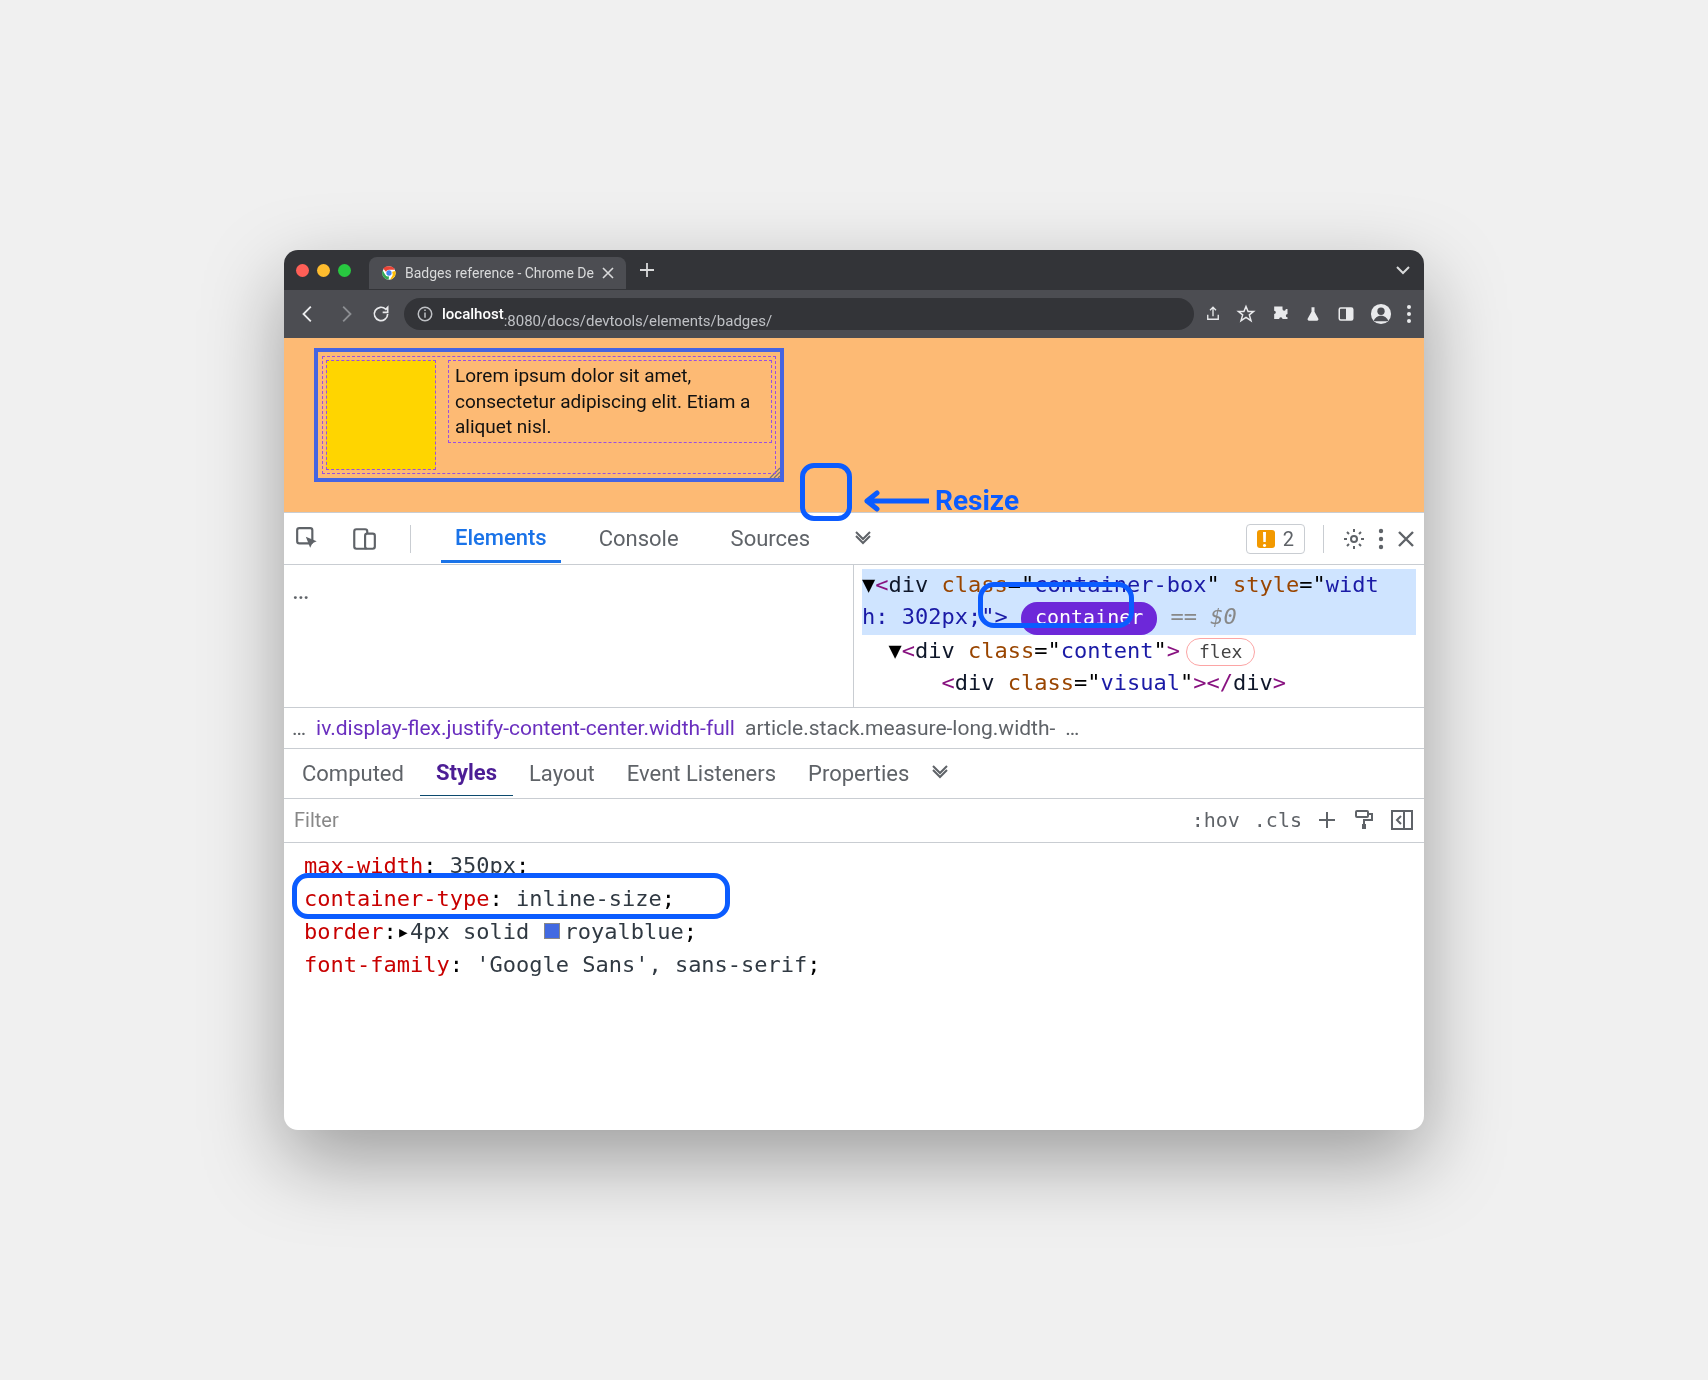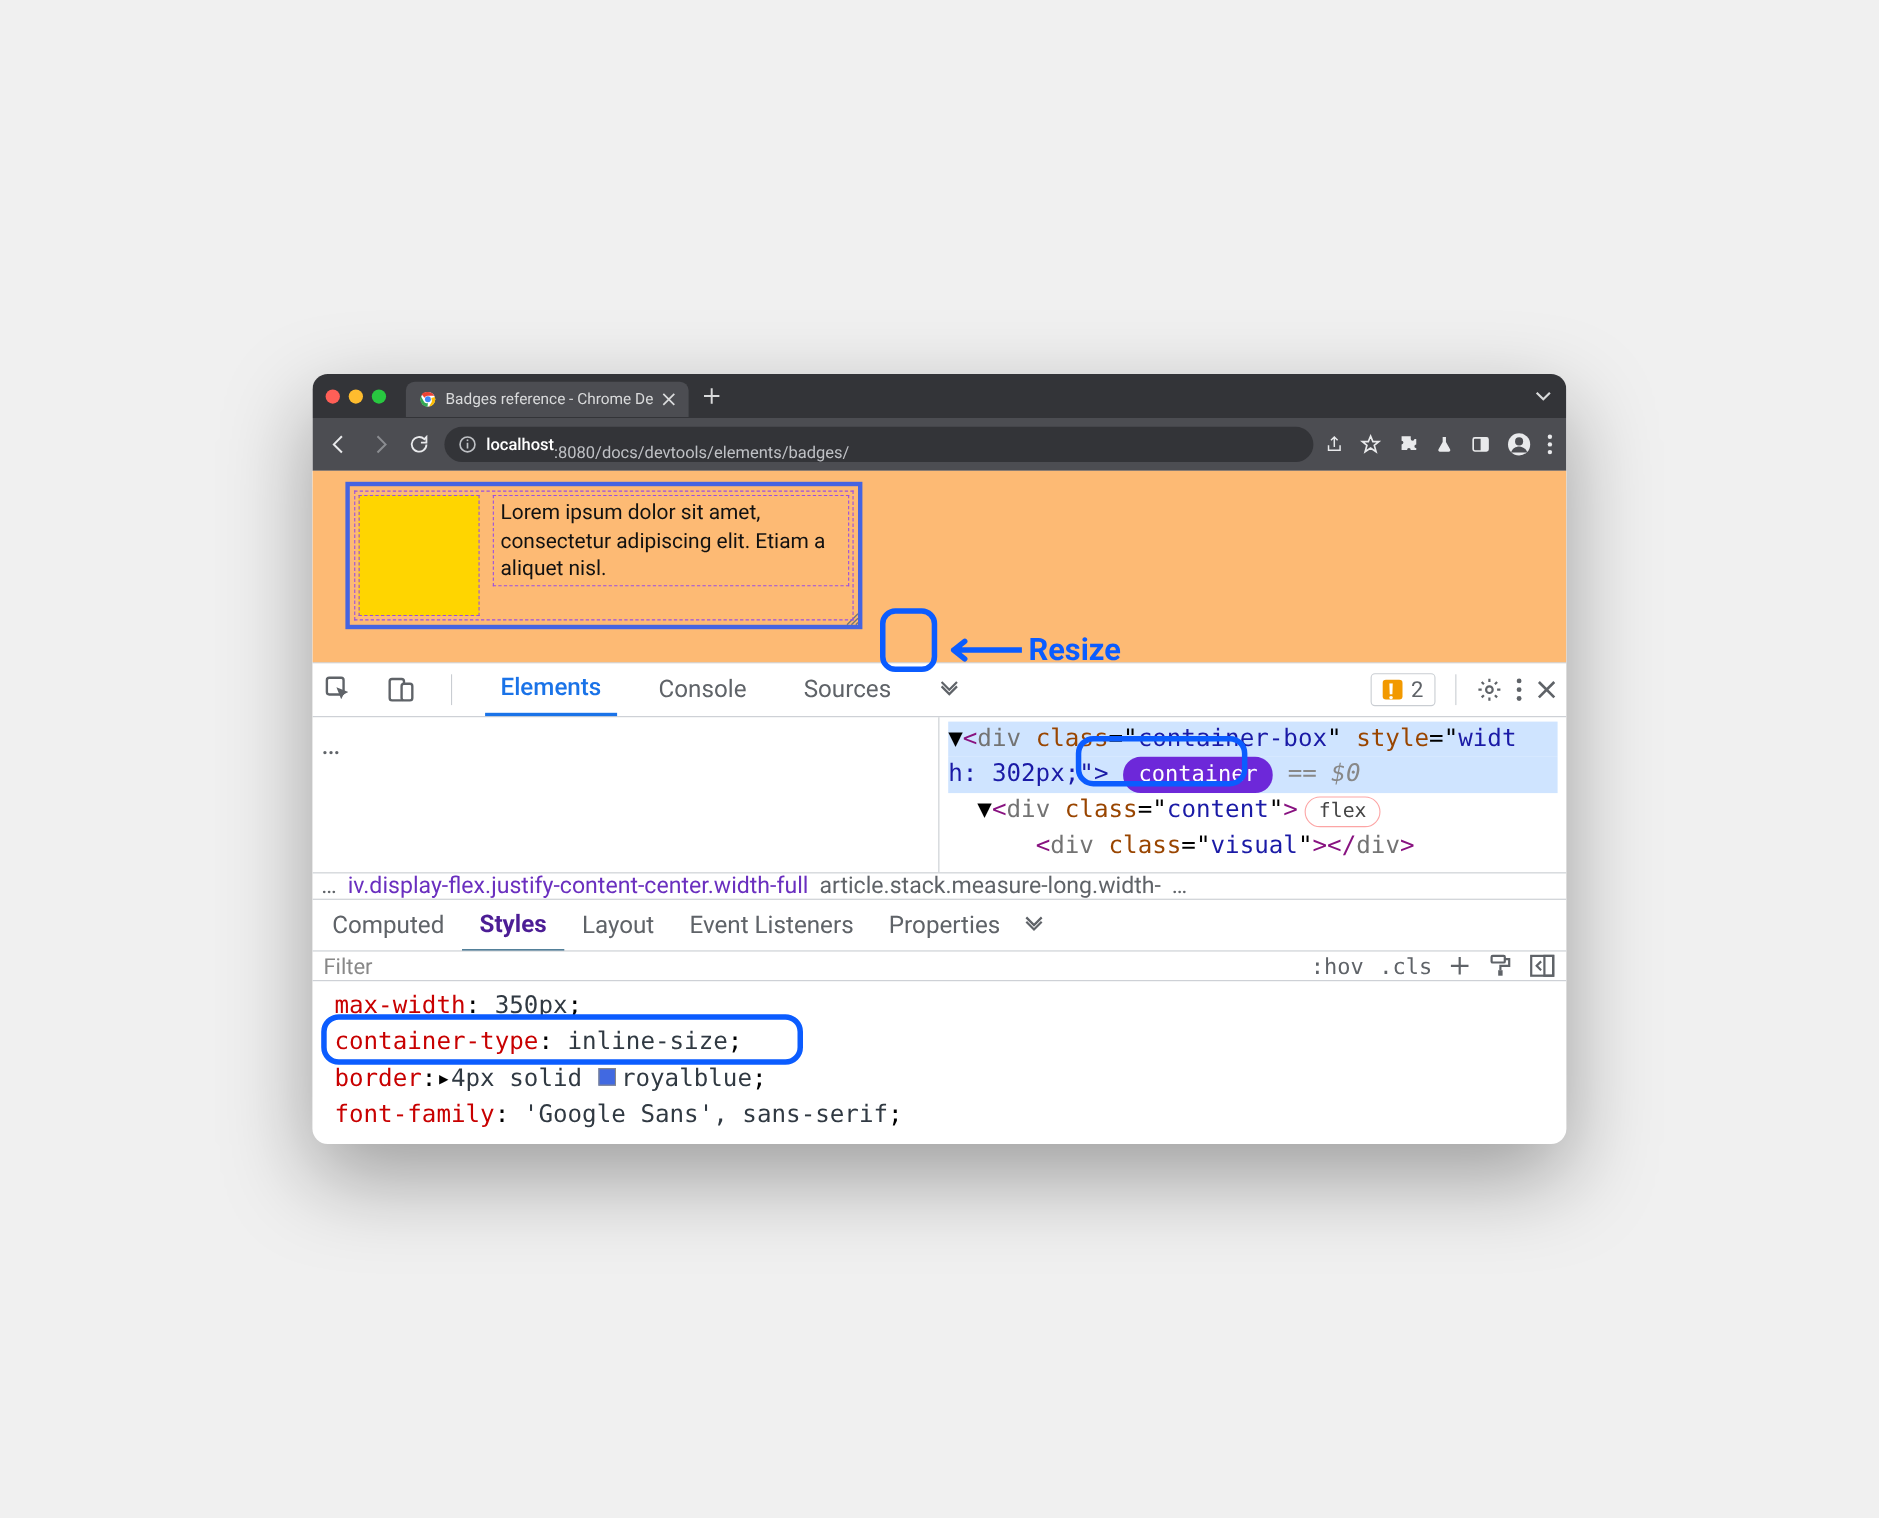--- a/index.html
+++ b/index.html
@@ -1,21 +1,21 @@
 <!DOCTYPE html>
 <html><head>
 <meta charset="utf-8">
 <style>
   * { box-sizing: border-box; margin: 0; padding: 0; }
   html, body { font-family: -apple-system, BlinkMacSystemFont, "Segoe UI", Roboto, sans-serif; background: #fff; }
   body { display: flex; justify-content: center; align-items: center; min-height: 100vh; background: #f0f0f0; }
 
   .mac-window {
     width: 1140px;
-    height: 700px;
+    height: 880px;
     background: #fff;
     border-radius: 14px;
     overflow: hidden;
     box-shadow: 0 30px 80px rgba(0,0,0,0.35);
     display: flex;
     flex-direction: column;
     position: relative;
   }
 
   
@@ -117,21 +117,21 @@
   .dom-left {
     width:50%; padding: 10px 8px; color:#5f6368; font-size:26px; border-right:1px solid #c9cdd2;
   }
   .dom-right {
     flex:1; font-family: Menlo, Consolas, monospace; font-size:22px; line-height:1.45;
     padding: 4px 8px 8px 8px;
   }
   .dom-line { white-space:pre; }
   .dom-selected { background:#cfe4ff; }
   .tag-ang { color:#881280; }
-  .tag-name { color:#737373; }
+  .tag-name { color:#0f172a; }
   .attr-name { color:#994500; }
   .attr-val { color:#1a1aa6; }
   .eq-dollar { color:#888; font-style:italic; }
   .badge-pill {
     display:inline-block; background:#6d28d9; color:#fff; border-radius:16px; padding:1px 14px 3px; font-size:20px;
   }
   .badge-outline { display:inline-block; border:1px solid #fca5a5; border-radius:14px; padding:0 12px; color:#444; font-size:18px; margin-left:6px;}
   .badge-callout {
     position:absolute; border:5px solid #0b5cff; border-radius:16px;
   }

